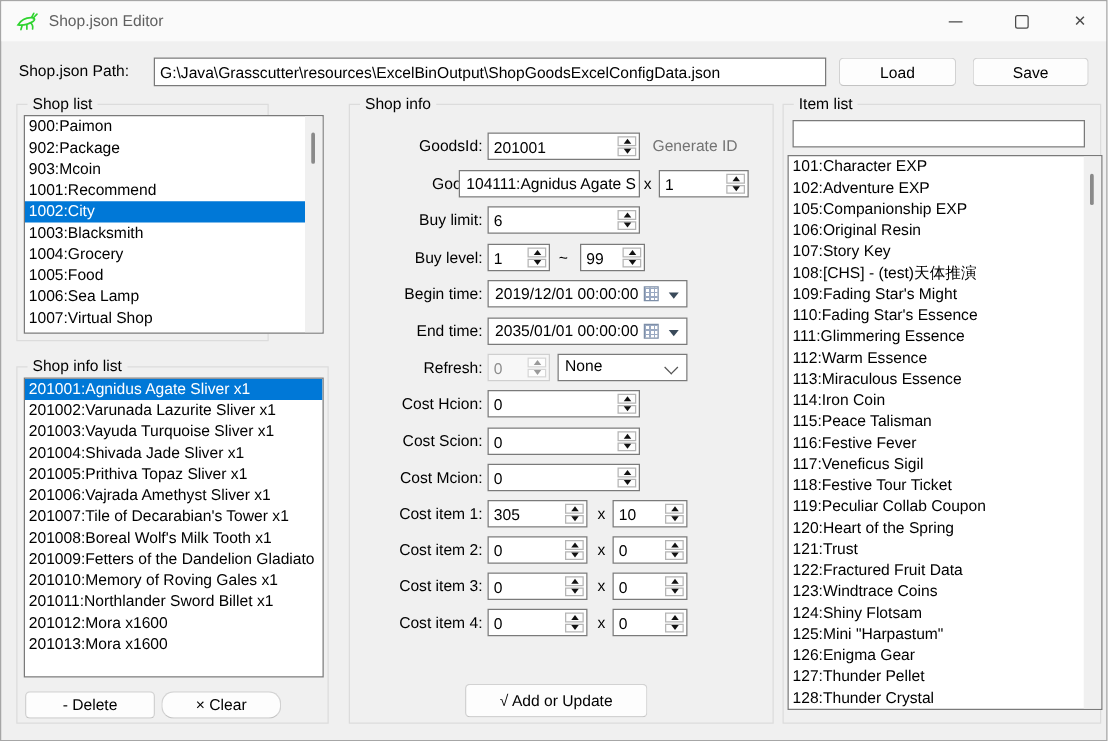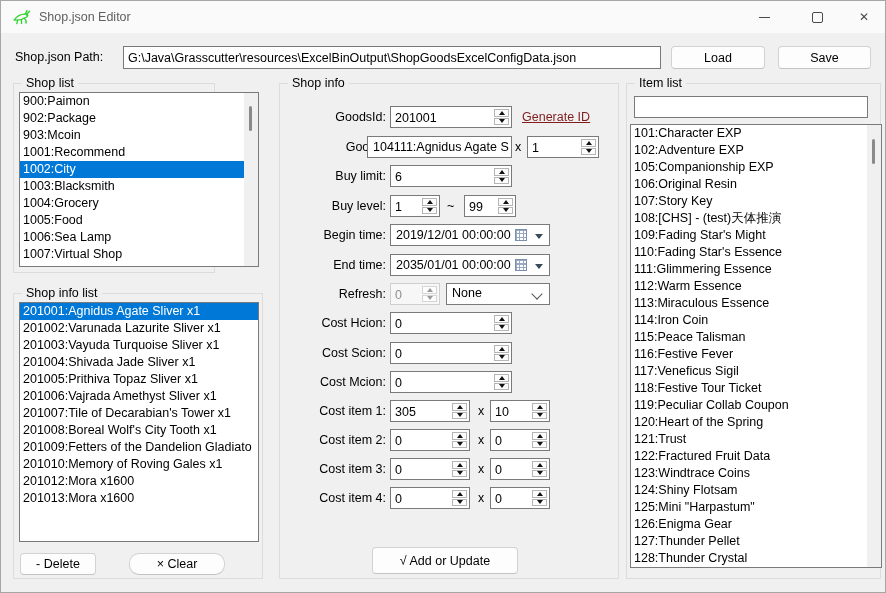--- a/index.html
+++ b/index.html
@@ -45,21 +45,21 @@
   
   .datefield{position:absolute;box-sizing:border-box;border:1px solid #7a7a7a;background:#fff;height:22px;padding:3px 0 0 5px;}
   .cal-icon{position:absolute;right:22px;top:4px;width:12px;height:12px;border:1px solid #7e8fa8;box-sizing:border-box;
         background-image:repeating-linear-gradient(to right,#9aa9c2 0 1px,transparent 1px 3.5px),
                          repeating-linear-gradient(to bottom,#9aa9c2 0 1px,transparent 1px 3.5px);}
   .dd-tri{position:absolute;right:6px;top:9px;width:0;height:0;border-left:4px solid transparent;
         border-right:4px solid transparent;border-top:5px solid #3a4a5a;}
   
   .flabel{position:absolute;width:104px;text-align:right;line-height:15px;}
   .xsep{position:absolute;line-height:15px;}
-  .link{position:absolute;color:#7f1d1d;text-decoration:underline;line-height:15px;text-align:right;}
+  .link{position:absolute;color:#737373;line-height:15px;text-align:right;}
 </style>
 </head>
 <body>
 
 <div class="win">
 
   <div class="titlebar">
     <svg class="app-icon" viewBox="0 0 20 20">
       <g fill="none" stroke="#2fd32f" stroke-width="1.4" stroke-linecap="round">
         <path d="M2.5 12.5 Q7 5.5 15.5 6.5 Q17.5 7.5 15.5 9.5 Q10 13 4 12.7 Z"></path>
@@ -110,27 +110,28 @@
   <div class="grp" style="left:12px;top:292px;width:250px;height:286px;">
     <span class="grp-label">Shop info list</span>
     <div class="listbox" style="left:5px;top:8px;width:240px;height:240px;">
         <div class="lrow sel">201001:Agnidus Agate Sliver x1</div>
         <div class="lrow">201002:Varunada Lazurite Sliver x1</div>
         <div class="lrow">201003:Vayuda Turquoise Sliver x1</div>
         <div class="lrow">201004:Shivada Jade Sliver x1</div>
         <div class="lrow">201005:Prithiva Topaz Sliver x1</div>
         <div class="lrow">201006:Vajrada Amethyst Sliver x1</div>
         <div class="lrow">201007:Tile of Decarabian's Tower x1</div>
-        <div class="lrow">201008:Boreal Wolf's City Tooth x1</div>
+        <div class="lrow">201008:Boreal Wolf's Milk Tooth x1</div>
         <div class="lrow">201009:Fetters of the Dandelion Gladiato</div>
         <div class="lrow">201010:Memory of Roving Gales x1</div>
+        <div class="lrow">201011:Northlander Sword Billet x1</div>
         <div class="lrow">201012:Mora x1600</div>
         <div class="lrow">201013:Mora x1600</div>
       </div>
-    <button class="btn" style="left:6px;top:259px;width:76px;height:22px;">- Delete</button>
+    <button class="btn" style="left:6px;top:259px;width:104px;height:22px;">- Delete</button>
     <button class="btn" style="left:115px;top:259px;width:96px;height:22px;border-radius:10px;">× Clear</button>
   </div>
 
   <div class="grp" style="left:278px;top:82px;width:340px;height:496px;">
     <span class="grp-label">Shop info</span>
 
     <span class="flabel" style="left:2px;top:26px;">GoodsId:</span>
     <div class="spin-field" style="left:110px;top:22px;width:122px;">
       <input value="201001" style="">
       <div class="spin">

